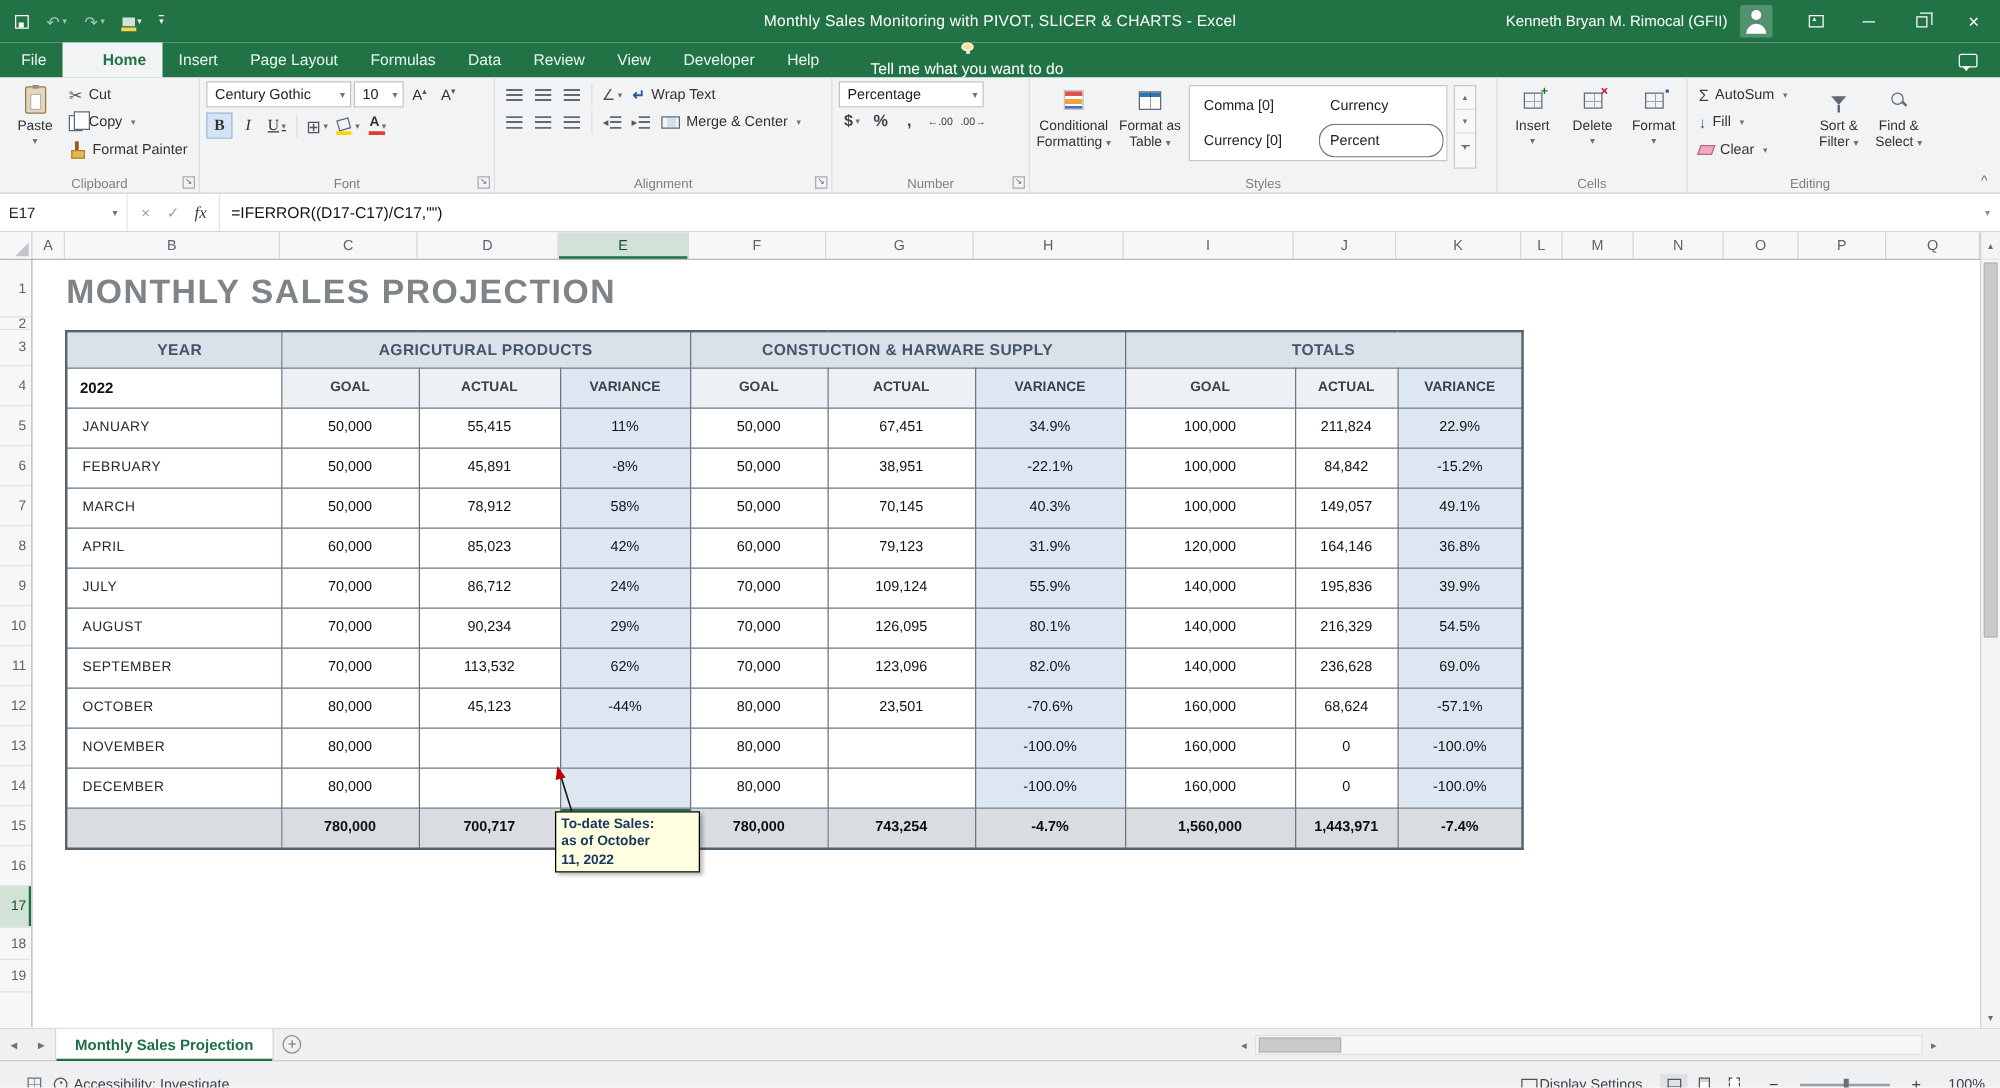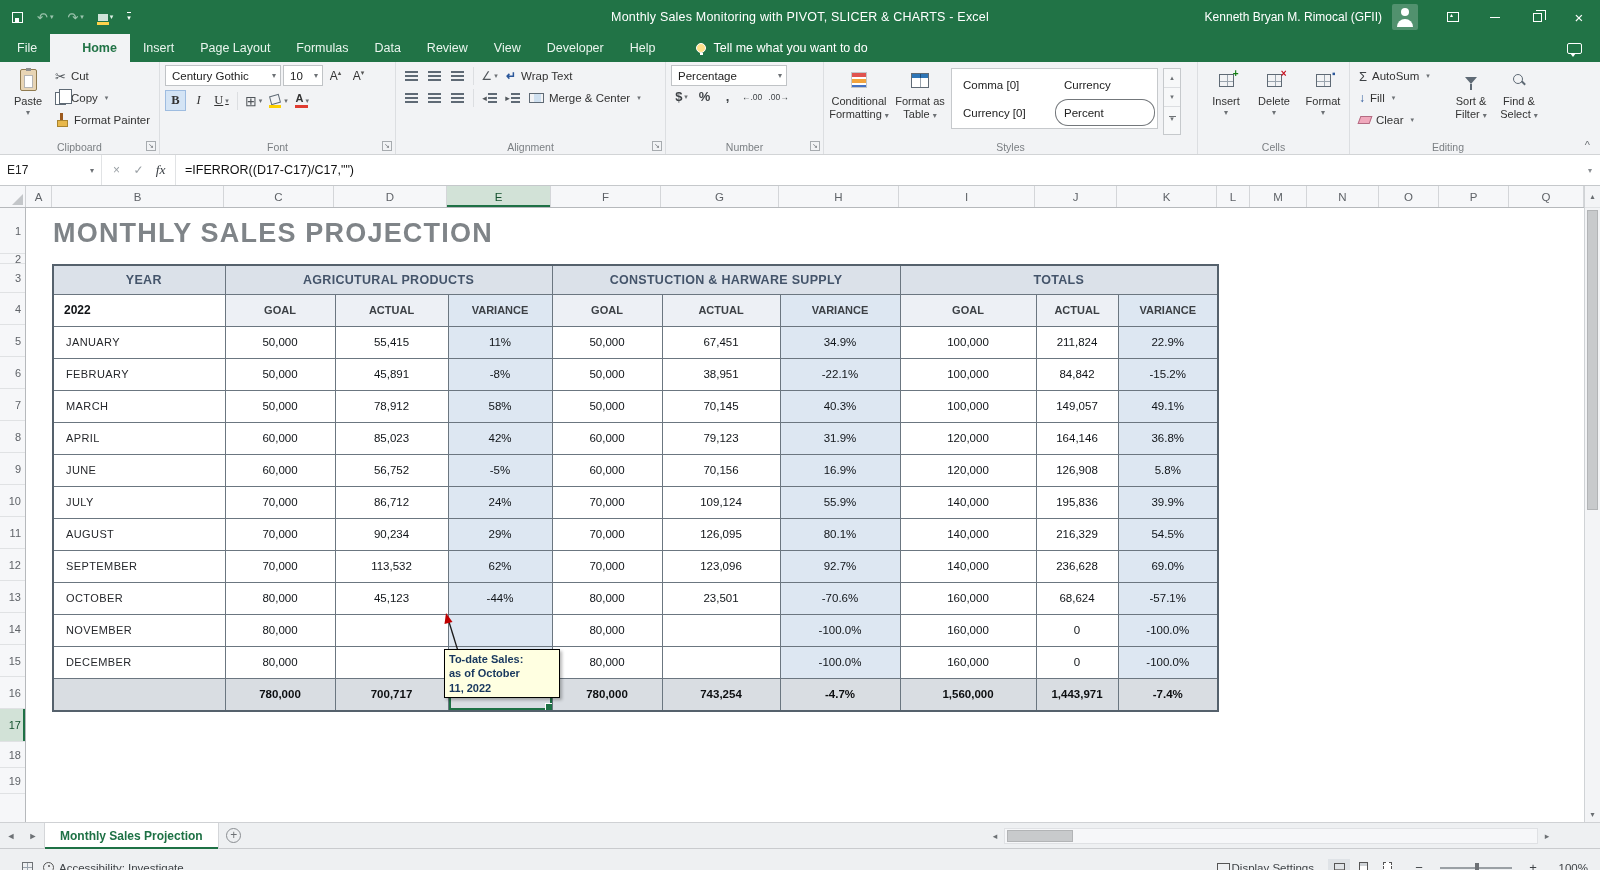--- a/index.html
+++ b/index.html
@@ -31,21 +31,21 @@
   .rdo-icon::after{content:"▴";position:absolute;top:-2px;left:2px;font-size:6px;color:#fff;}
   .min-icon{display:inline-block;width:10px;border-top:1.5px solid #fff;}
   .restore-icon{width:9px;height:9px;border:1.3px solid #fff;position:relative;display:inline-block;}
   .restore-icon::before{content:"";position:absolute;top:-4px;left:2px;width:9px;height:9px;border:1.3px solid #fff;border-bottom:none;border-left:none;}
 
   
   .tabrow{height:28px;background:#217346;display:flex;align-items:flex-end;position:relative;}
   .rtabs{display:flex;align-items:flex-end;height:28px;padding-left:4px;}
   .rtab{padding:0 13px;line-height:28px;height:28px;color:#eaf5ee;font-size:12.5px;cursor:default;}
   .rtab.active{background:#f2f3f5;color:#217346;font-weight:bold;padding-left:32px;}
-  .tellme{display:flex;align-items:center;gap:7px;margin-left:28px;color:#fff;font-size:12.5px;height:28px;}
+  .tellme{display:flex;align-items:center;gap:7px;margin-left:28px;color:#fff;font-size:12.5px;height:28px;flex-direction:column;}
   .bulb{width:10px;height:10px;border-radius:50%;background:#ffe08a;border:1px solid #fff;position:relative;display:inline-block;}
   .bulb::after{content:"";position:absolute;left:3px;bottom:-3px;width:3px;height:2px;background:#fff;}
   .tabrow-right{margin-left:auto;display:flex;align-items:center;padding-right:18px;height:28px;}
   .comment-bubble{width:15px;height:11px;border:1.3px solid #fff;border-radius:2px;position:relative;display:inline-block;}
   .comment-bubble::after{content:"";position:absolute;left:2px;bottom:-4px;border-left:3px solid transparent;border-right:3px solid transparent;border-top:4px solid #fff;}
 
   
   .ribbon{height:93px;background:#f2f3f5;border-bottom:1px solid #d2d4d6;display:flex;position:relative;}
   .rgroup{position:relative;height:92px;padding:3px 2px 16px 5px;border-right:1px solid #dcdee1;flex:none;}
   .gbody{display:flex;height:70px;}
@@ -698,32 +698,20 @@
               <td class="num">85,023</td>
               <td class="num var">42%</td>
               <td class="num">60,000</td>
               <td class="num">79,123</td>
               <td class="num var">31.9%</td>
               <td class="num">120,000</td>
               <td class="num">164,146</td>
               <td class="num var">36.8%</td>
             </tr>
             <tr class="mrow">
-              <td class="month">JUNE</td>
-              <td class="num">60,000</td>
-              <td class="num">56,752</td>
-              <td class="num var">-5%</td>
-              <td class="num">60,000</td>
-              <td class="num">70,156</td>
-              <td class="num var">16.9%</td>
-              <td class="num">120,000</td>
-              <td class="num">126,908</td>
-              <td class="num var">5.8%</td>
-            </tr>
-            <tr class="mrow">
               <td class="month">JULY</td>
               <td class="num">70,000</td>
               <td class="num">86,712</td>
               <td class="num var">24%</td>
               <td class="num">70,000</td>
               <td class="num">109,124</td>
               <td class="num var">55.9%</td>
               <td class="num">140,000</td>
               <td class="num">195,836</td>
               <td class="num var">39.9%</td>
@@ -740,21 +728,21 @@
               <td class="num">216,329</td>
               <td class="num var">54.5%</td>
             </tr>
             <tr class="mrow">
               <td class="month">SEPTEMBER</td>
               <td class="num">70,000</td>
               <td class="num">113,532</td>
               <td class="num var">62%</td>
               <td class="num">70,000</td>
               <td class="num">123,096</td>
-              <td class="num var">92.7%</td>
+              <td class="num var">82.0%</td>
               <td class="num">140,000</td>
               <td class="num">236,628</td>
               <td class="num var">69.0%</td>
             </tr>
             <tr class="mrow">
               <td class="month">OCTOBER</td>
               <td class="num">80,000</td>
               <td class="num">45,123</td>
               <td class="num var">-44%</td>
               <td class="num">80,000</td>

